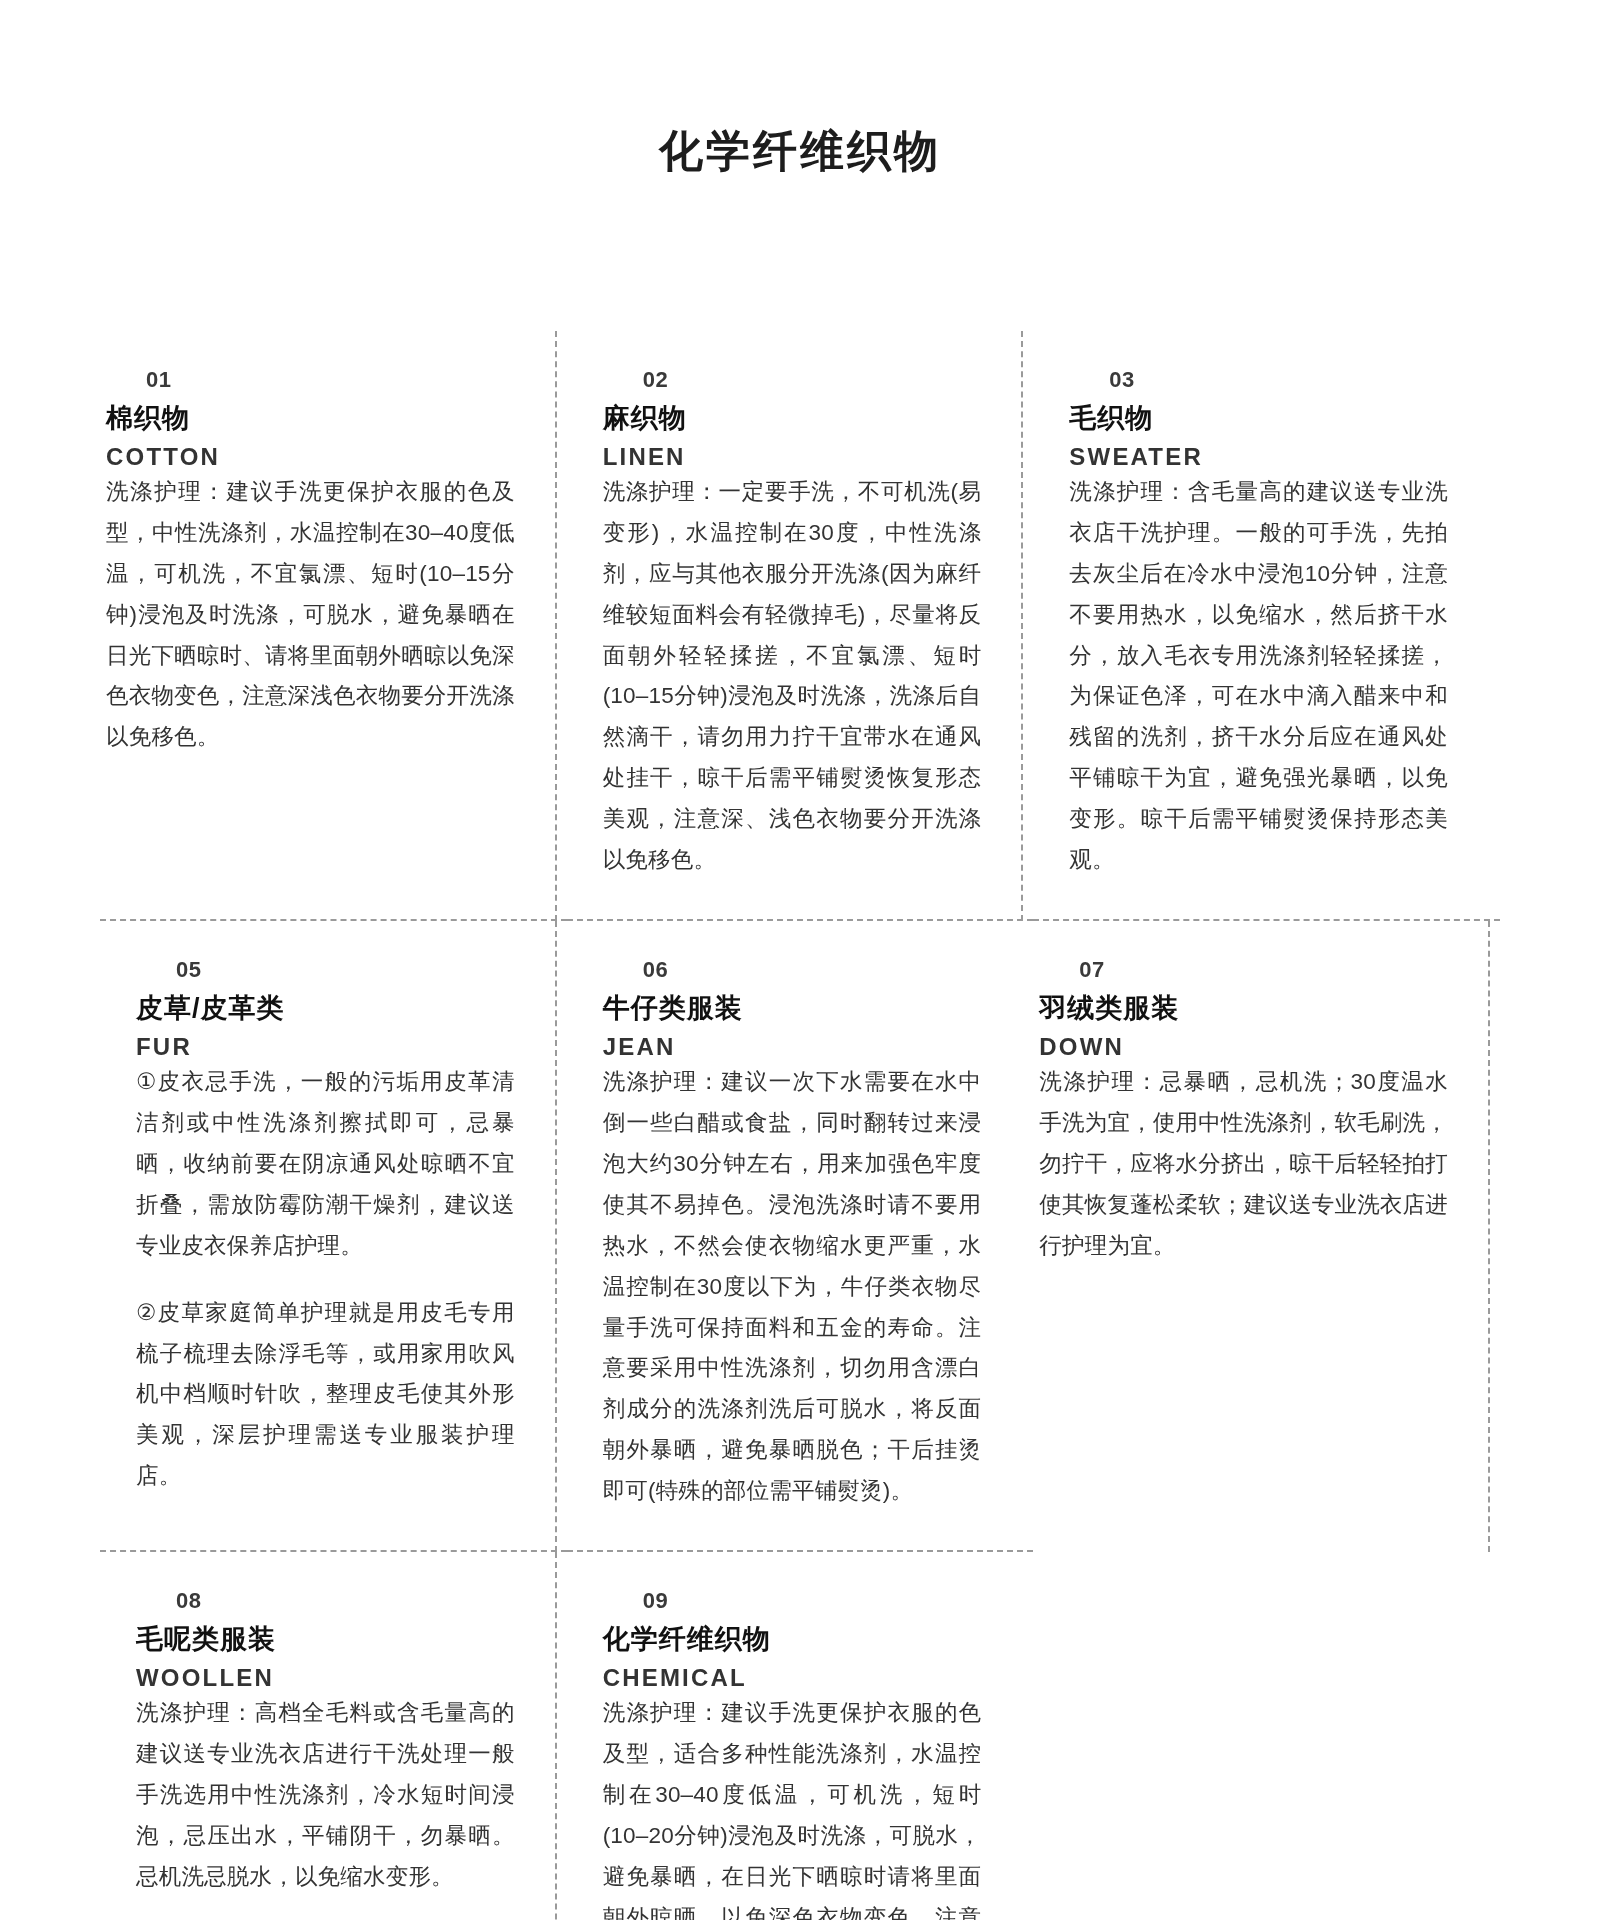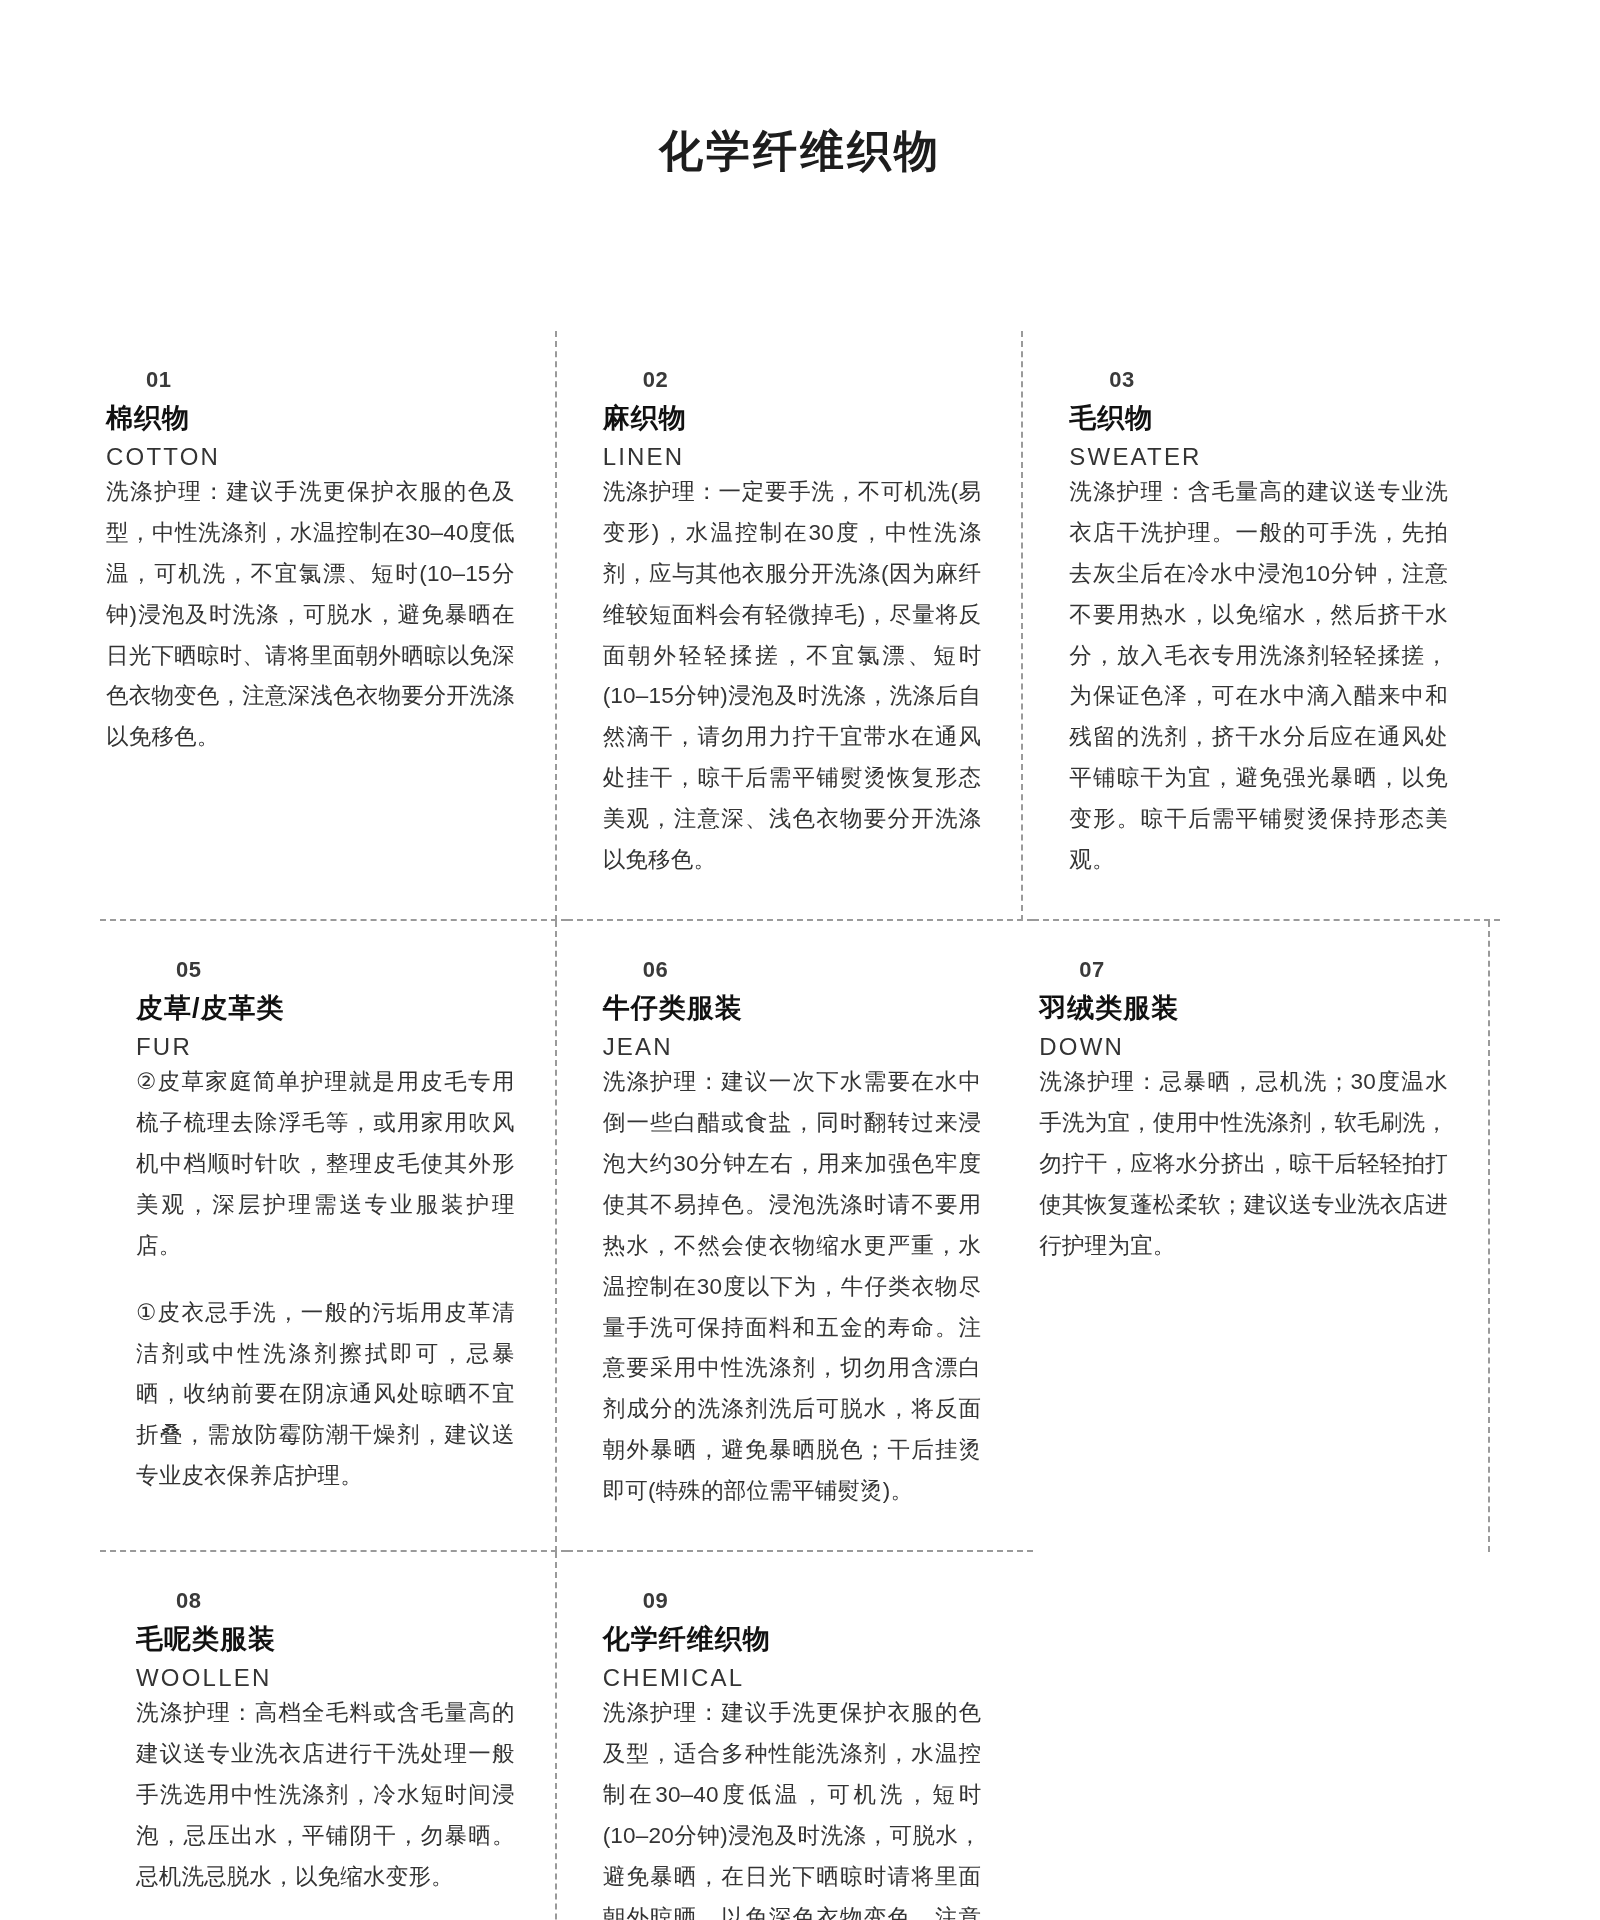--- a/index.html
+++ b/index.html
@@ -80,21 +80,21 @@
   }
   .name-cn {
     font-size: 27px;
     font-weight: 700;
     color: #111111;
     letter-spacing: 1px;
     line-height: 1.25;
   }
   .name-en {
     font-size: 24px;
-    font-weight: 400;
+    font-weight: 700;
     color: #333333;
     letter-spacing: 2.2px;
     margin-top: 6px;
     line-height: 1.25;
   }
   .body-text {
     font-size: 22.5px;
     line-height: 1.82;
     color: #333333;
     letter-spacing: 0.2px;
@@ -133,22 +133,22 @@
       <div class="name-cn">毛织物</div>
       <div class="name-en">SWEATER</div>
       <div class="body-text">洗涤护理：含毛量高的建议送专业洗衣店干洗护理。一般的可手洗，先拍去灰尘后在冷水中浸泡10分钟，注意不要用热水，以免缩水，然后挤干水分，放入毛衣专用洗涤剂轻轻揉搓，为保证色泽，可在水中滴入醋来中和残留的洗剂，挤干水分后应在通风处平铺晾干为宜，避免强光暴晒，以免变形。晾干后需平铺熨烫保持形态美观。</div>
     </div>
 
 
     <div class="cell col-1 row-1">
       <div class="num">05</div>
       <div class="name-cn">皮草/皮革类</div>
       <div class="name-en">FUR</div>
+      <div class="body-text">①皮衣忌手洗，一般的污垢用皮革清洁剂或中性洗涤剂擦拭即可，忌暴晒，收纳前要在阴凉通风处晾晒不宜折叠，需放防霉防潮干燥剂，建议送专业皮衣保养店护理。</div>
       <div class="body-text">②皮草家庭简单护理就是用皮毛专用梳子梳理去除浮毛等，或用家用吹风机中档顺时针吹，整理皮毛使其外形美观，深层护理需送专业服装护理店。</div>
-      <div class="body-text">①皮衣忌手洗，一般的污垢用皮革清洁剂或中性洗涤剂擦拭即可，忌暴晒，收纳前要在阴凉通风处晾晒不宜折叠，需放防霉防潮干燥剂，建议送专业皮衣保养店护理。</div>
     </div>
 
     <div class="cell col-2 row-1">
       <div class="num">06</div>
       <div class="name-cn">牛仔类服装</div>
       <div class="name-en">JEAN</div>
       <div class="body-text">洗涤护理：建议一次下水需要在水中倒一些白醋或食盐，同时翻转过来浸泡大约30分钟左右，用来加强色牢度使其不易掉色。浸泡洗涤时请不要用热水，不然会使衣物缩水更严重，水温控制在30度以下为，牛仔类衣物尽量手洗可保持面料和五金的寿命。注意要采用中性洗涤剂，切勿用含漂白剂成分的洗涤剂洗后可脱水，将反面朝外暴晒，避免暴晒脱色；干后挂烫即可(特殊的部位需平铺熨烫)。</div>
     </div>
 
     <div class="cell col-0 row-2">

